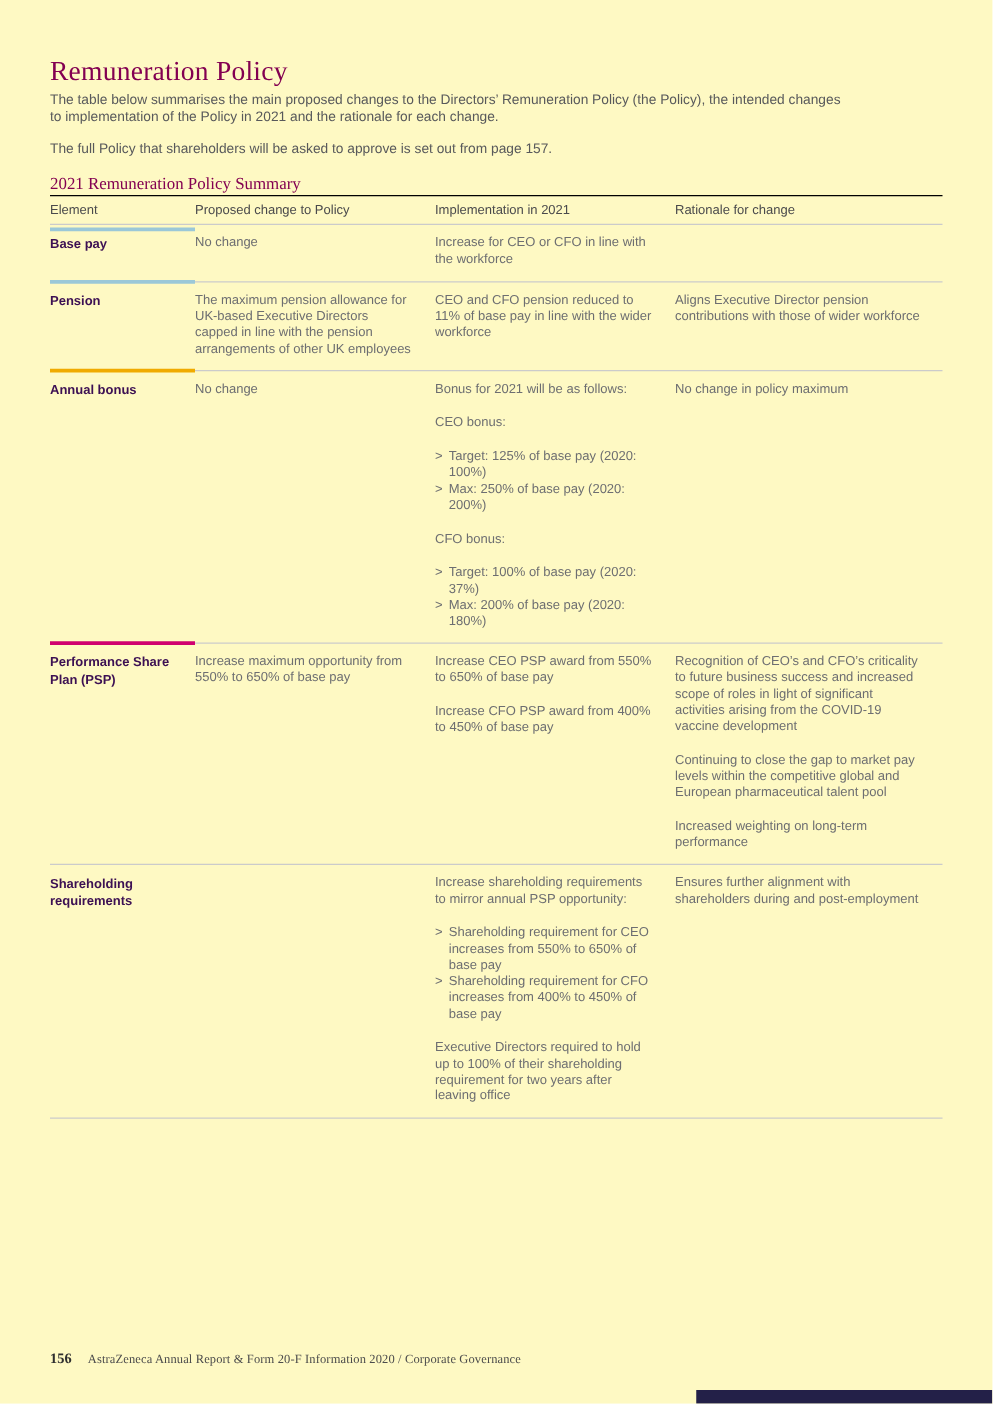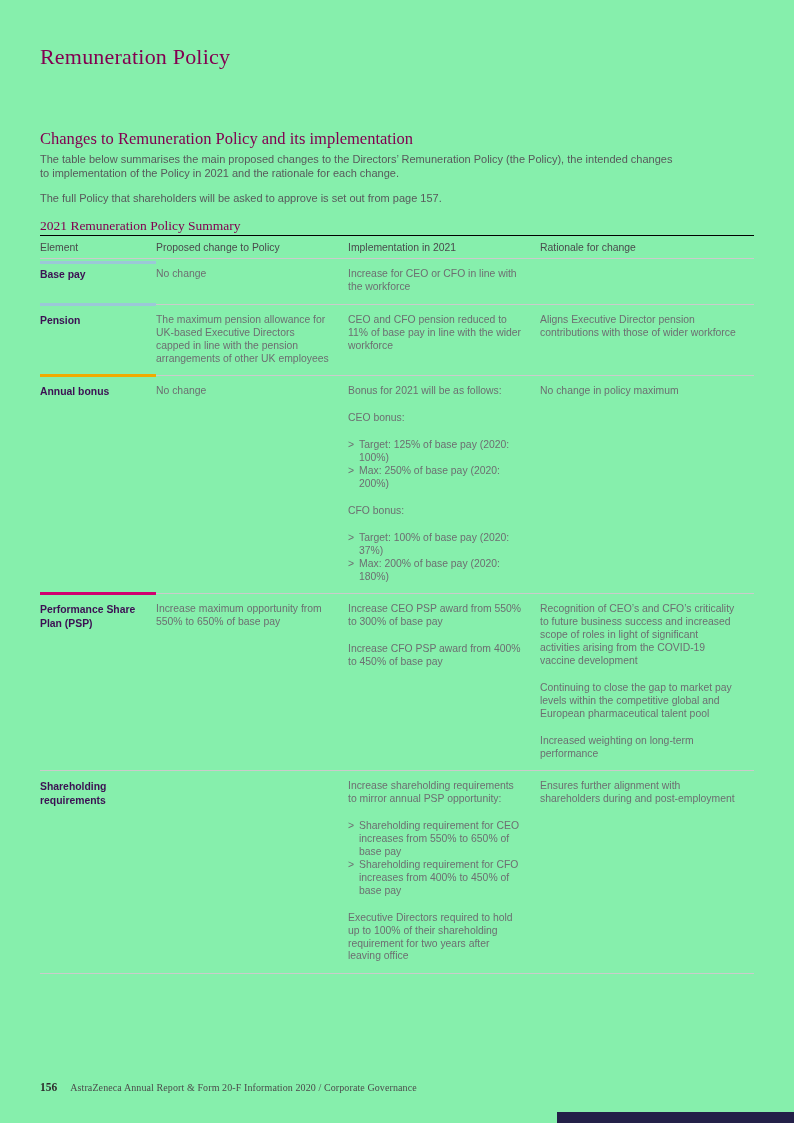--- a/index.html
+++ b/index.html
@@ -9,21 +9,21 @@
     --accent-gold:#F0AB00;
     --accent-magenta:#D0006F;
     --text-gray:#6d6e71;
     --intro-gray:#58595b;
     --header-gray:#4a4a4c;
     --footer-bar-navy:#232048;
   }
   *{box-sizing:border-box;}
   html,body{margin:0;padding:0;background:#ffffff;}
   .page{
-    position:relative;width:794px;height:1123px;background:#86efac;
+    position:relative;width:794px;height:1123px;background:#fef9c3;
     overflow:hidden;font-family:"Liberation Sans",sans-serif;
   }
   .content{position:absolute;left:40px;top:0;width:714px;}
   h1.doc-title{
     margin:0;padding-top:44px;font-family:"Liberation Serif",serif;font-weight:500;
     font-size:22px;line-height:26px;color:var(--brand-mulberry);letter-spacing:.2px;
   }
   h2.section-heading{
     margin:59px 0 0 0;font-family:"Liberation Serif",serif;font-weight:500;
     font-size:16.5px;line-height:20px;color:var(--brand-mulberry);
@@ -76,21 +76,20 @@
   .corner-bar{position:absolute;right:0;bottom:0;width:237px;height:11px;background:var(--footer-bar-navy);}
 </style>
 </head>
 <body>
 
 <div class="page">
   <div class="content">
 
     <h1 class="doc-title">Remuneration Policy</h1>
 
-    <h2 class="section-heading">Changes to Remuneration Policy and its implementation</h2>
 
     <p class="intro">The table below summarises the main proposed changes to the Directors’ Remuneration Policy (the Policy), the intended changes to implementation of the Policy in 2021 and the rationale for each change.</p>
     <p class="intro">The full Policy that shareholders will be asked to approve is set out from page 157.</p>
 
     <h3 class="table-title">2021 Remuneration Policy Summary</h3>
 
     <div class="policy-table">
 
       <div class="thead">
         <div class="th">Element</div>
@@ -169,21 +168,21 @@
 
       <div class="trow r3">
         <span class="accent" data-accent="magenta"></span>
         <div class="td el">
           <p>Performance Share Plan (PSP)</p>
         </div>
         <div class="td">
           <p>Increase maximum opportunity from 550% to 650% of base pay</p>
         </div>
         <div class="td">
-          <p>Increase CEO PSP award from 550% to 300% of base pay</p>
+          <p>Increase CEO PSP award from 550% to 650% of base pay</p>
           <p>Increase CFO PSP award from 400% to 450% of base pay</p>
         </div>
         <div class="td">
           <p>Recognition of CEO’s and CFO’s criticality to future business success and increased scope of roles in light of significant activities arising from the COVID-19 vaccine development</p>
           <p>Continuing to close the gap to market pay levels within the competitive global and European pharmaceutical talent pool</p>
           <p>Increased weighting on long-term performance</p>
         </div>
       </div>
 
       <div class="trow r4">

